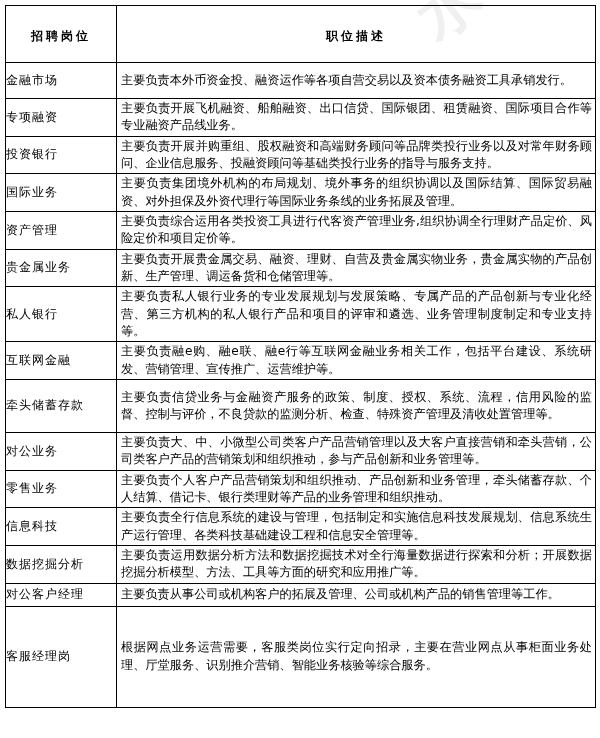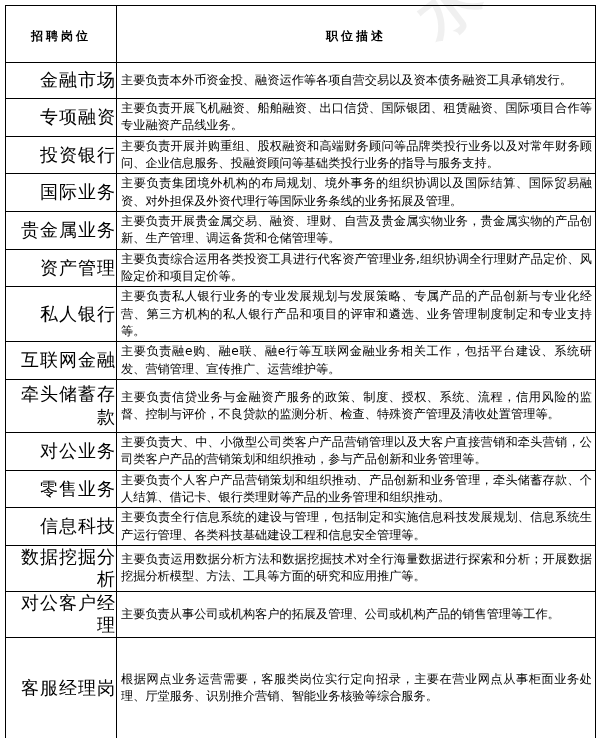--- a/index.html
+++ b/index.html
@@ -79,25 +79,25 @@
     line-height: 1.2;
     font-family: "DejaVu Serif", "Liberation Serif", serif;
   }
 
   
   td.post-cell {
     text-align: center;
   }
   .post-label {
     display: block;
-    font-size: 18px;
+    font-size: 12px;
     letter-spacing: 1px;
     color: #000;
     line-height: 1.25;
-    text-align: right;
+    text-align: left;
     font-family: "DejaVu Sans", "Liberation Sans", sans-serif;
   }
 
   
   td.desc-cell {
     text-align: left;
     vertical-align: top;
   }
   .desc-text {
     display: block;
@@ -169,32 +169,32 @@
         <tr class="r-h-2">
           <td class="post-cell">
             <span class="post-label">国际业务</span>
           </td>
           <td class="desc-cell">
             <span class="desc-text">主要负责集团境外机构的布局规划、境外事务的组织协调以及国际结算、国际贸易融资、对外担保及外资代理行等国际业务条线的业务拓展及管理。</span>
           </td>
         </tr>
         <tr class="r-h-2">
           <td class="post-cell">
+            <span class="post-label">资产管理</span>
+          </td>
+          <td class="desc-cell">
+            <span class="desc-text">主要负责综合运用各类投资工具进行代客资产管理业务,组织协调全行理财产品定价、风险定价和项目定价等。</span>
+          </td>
+        </tr>
+        <tr class="r-h-2">
+          <td class="post-cell">
             <span class="post-label">贵金属业务</span>
           </td>
           <td class="desc-cell">
             <span class="desc-text">主要负责开展贵金属交易、融资、理财、自营及贵金属实物业务，贵金属实物的产品创新、生产管理、调运备货和仓储管理等。</span>
-          </td>
-        </tr>
-        <tr class="r-h-2">
-          <td class="post-cell">
-            <span class="post-label">资产管理</span>
-          </td>
-          <td class="desc-cell">
-            <span class="desc-text">主要负责综合运用各类投资工具进行代客资产管理业务,组织协调全行理财产品定价、风险定价和项目定价等。</span>
           </td>
         </tr>
         <tr class="r-h-3">
           <td class="post-cell">
             <span class="post-label">私人银行</span>
           </td>
           <td class="desc-cell">
             <span class="desc-text">主要负责私人银行业务的专业发展规划与发展策略、专属产品的产品创新与专业化经营、第三方机构的私人银行产品和项目的评审和遴选、业务管理制度制定和专业支持等。</span>
           </td>
         </tr>

